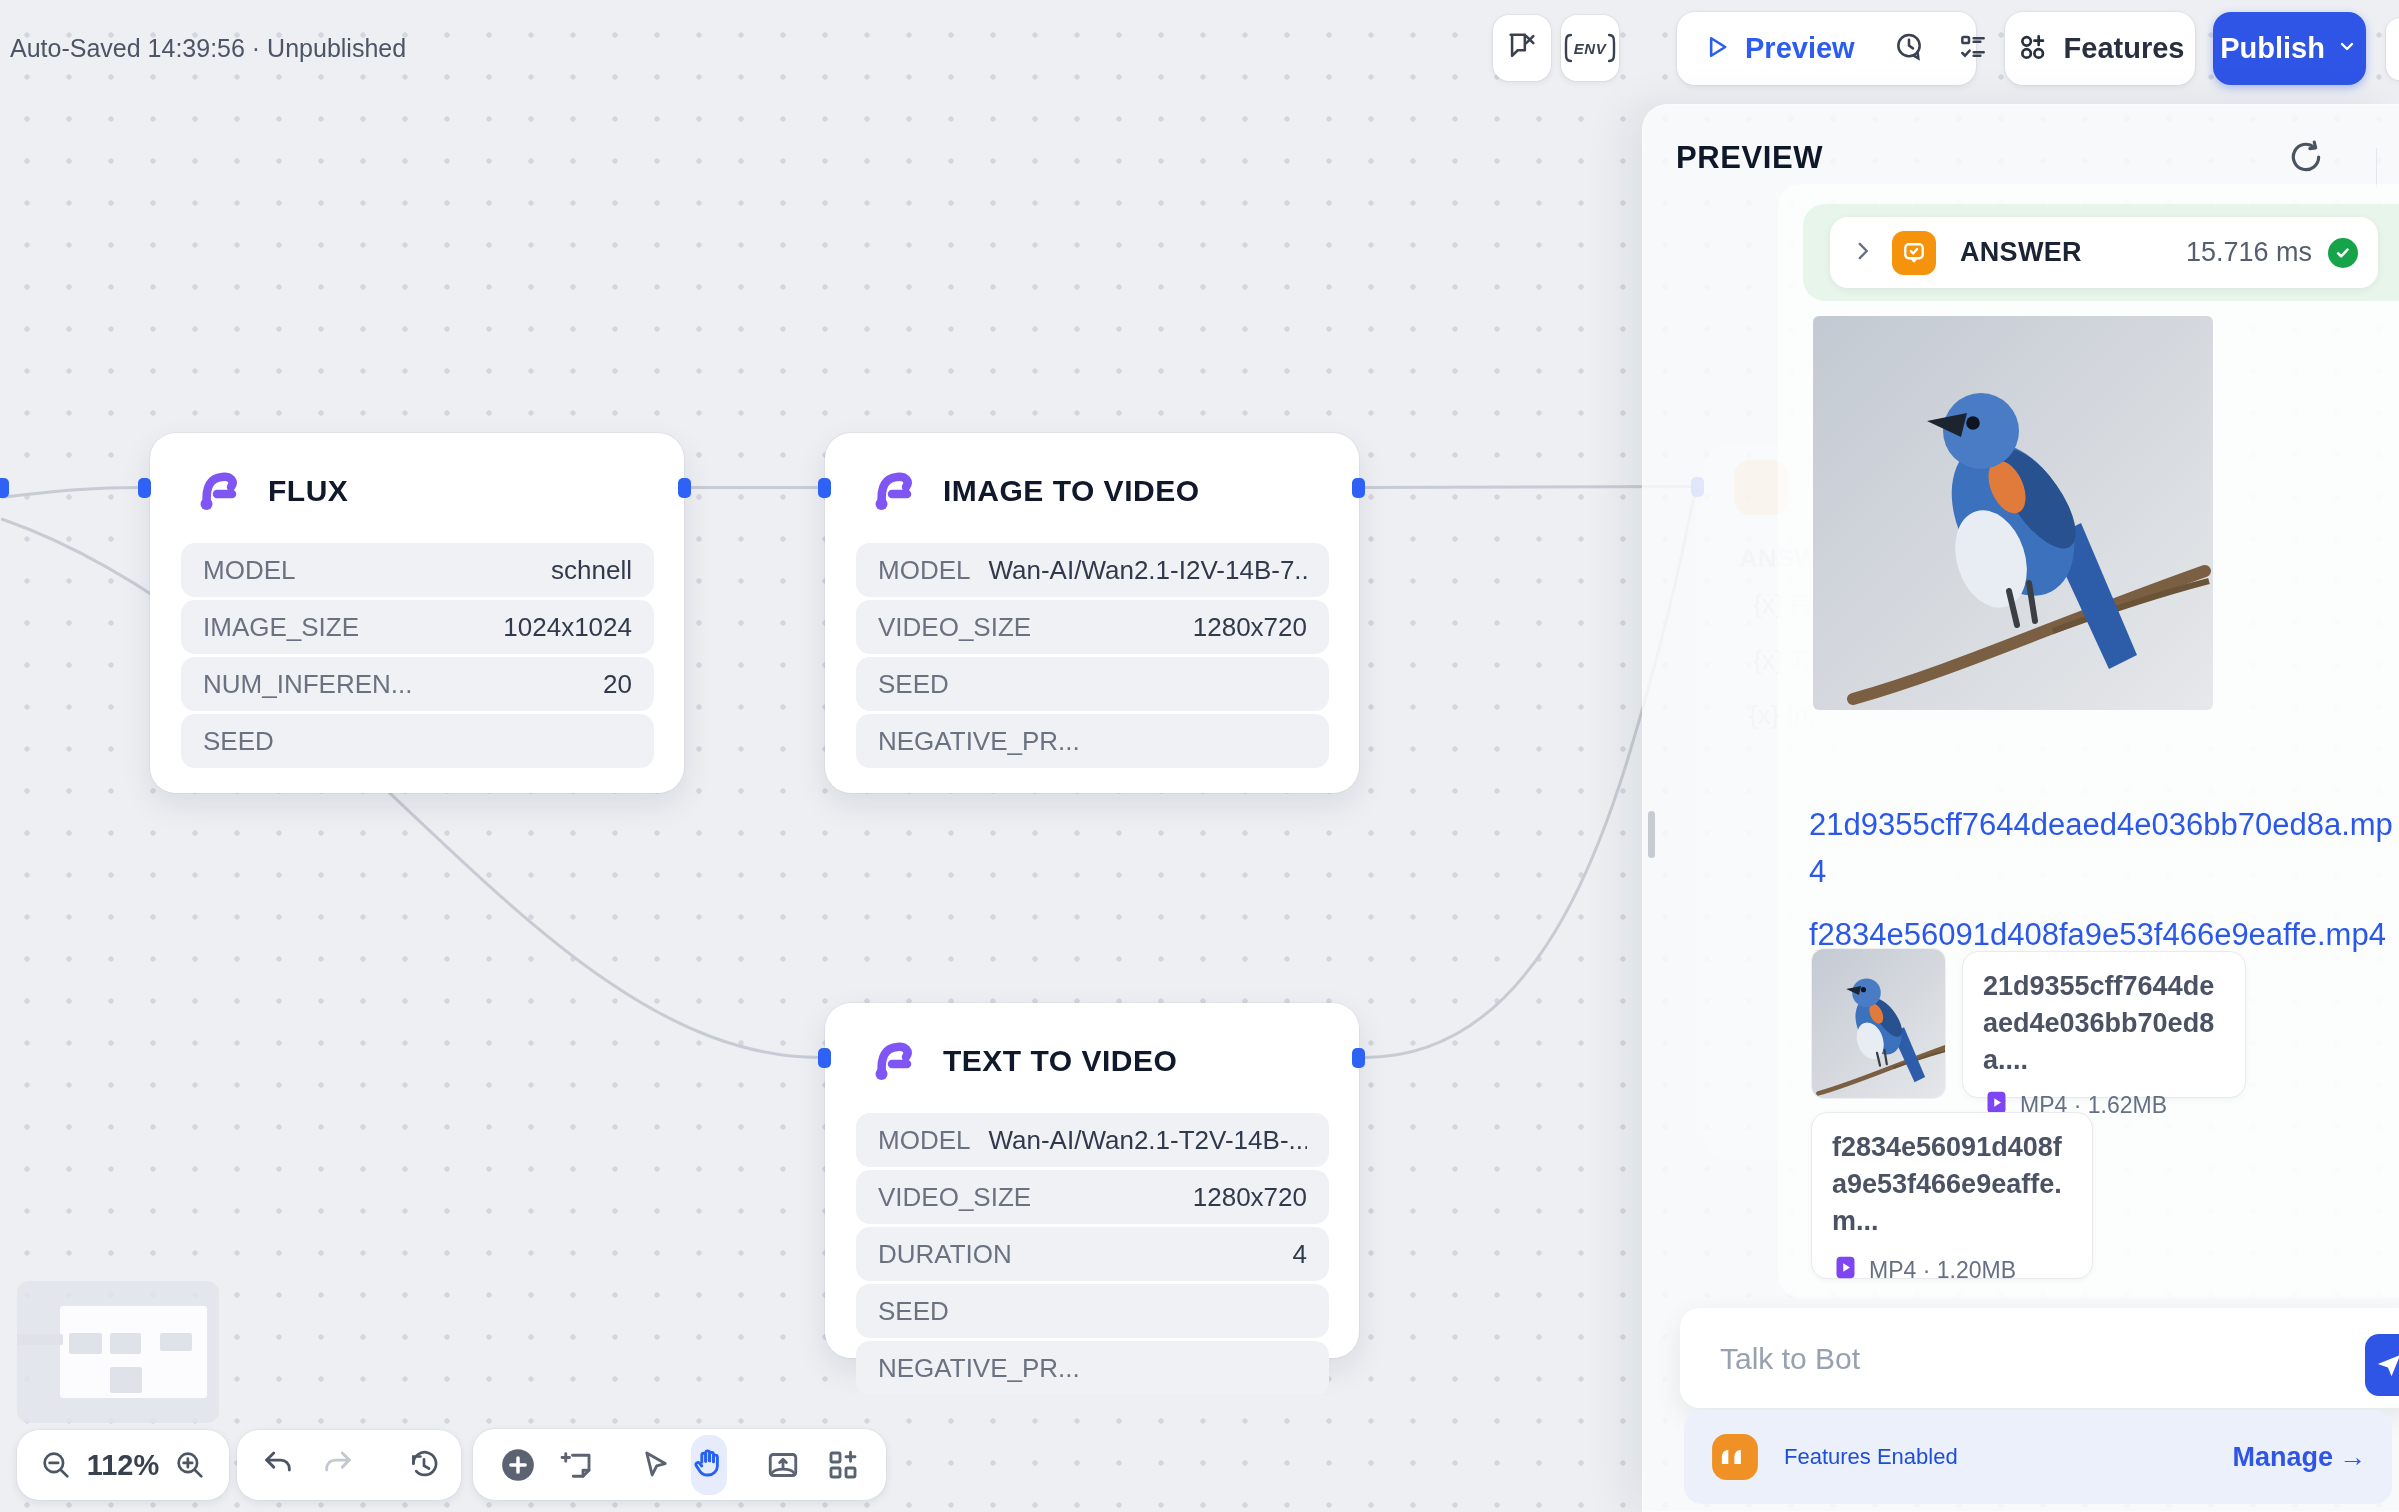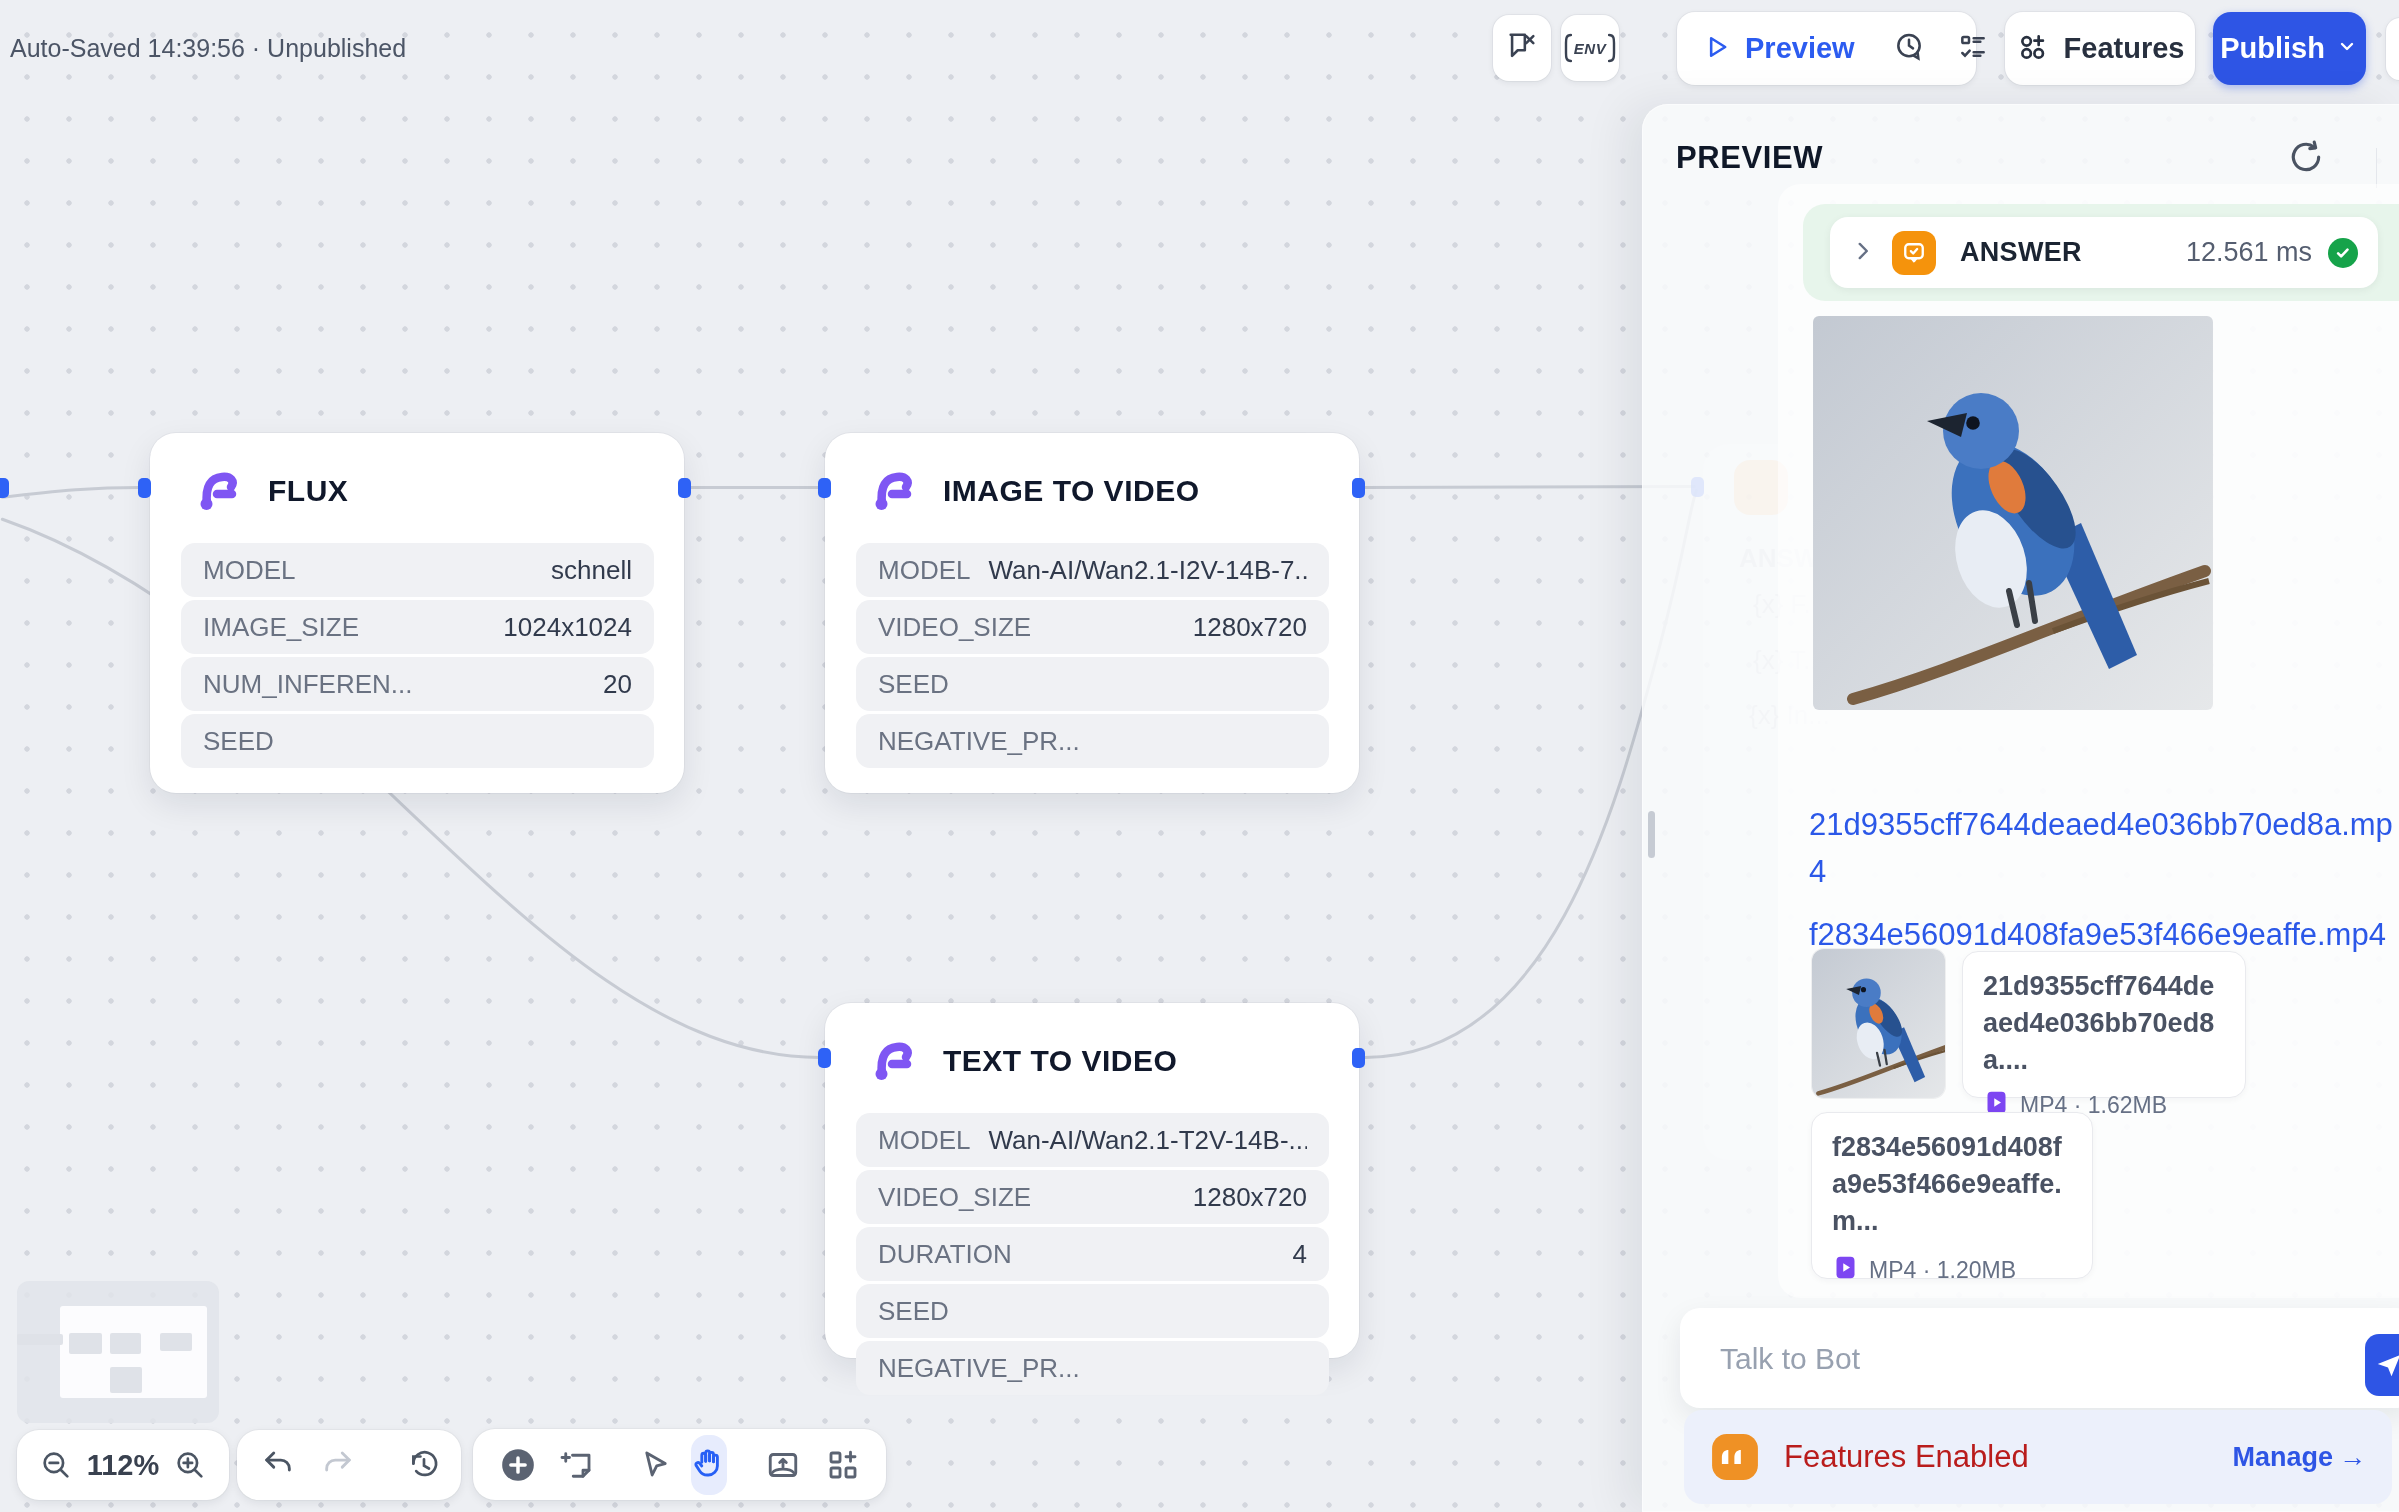--- a/index.html
+++ b/index.html
@@ -56,21 +56,21 @@
   .thumb{position:absolute;border-radius:12px;overflow:hidden;box-shadow:0 0 0 1px rgba(16,24,40,.06);}
   .talkbar{position:absolute;left:38px;top:1204px;width:736px;height:100px;background:#fff;border-radius:20px;
     box-shadow:0 10px 28px rgba(15,23,42,.08);}
   .talkbar input{position:absolute;left:38px;top:0;height:100%;width:557px;border:none;outline:none;background:transparent;
     font-size:30px;color:#323b4d;font-family:inherit;}
   .talkbar input::placeholder{color:#98a1b0;}
   .sendbtn{position:absolute;right:-15px;top:26px;width:66px;height:62px;border-radius:14px;background:#2e55e5;
     display:flex;align-items:center;justify-content:center;}
   .featrow{position:absolute;left:42px;top:1306px;width:708px;height:94px;background:#ecf0fb;border-radius:18px;
     display:flex;align-items:center;padding:0 26px;box-sizing:border-box;gap:24px;}
-  .featlabel{font-size:31px;color:#b91c1c;}
+  .featlabel{font-size:22px;color:#1d4ed8;}
   .manage{margin-left:auto;font-size:27px;font-weight:700;color:#2e55e5;display:flex;gap:6px;align-items:center;cursor:pointer;}
   .scrollpill{position:absolute;left:6px;top:707px;width:7px;height:47px;border-radius:4px;background:#c6cbd3;}
   
   .minimap{left:17px;top:1281px;width:202px;height:142px;background:rgba(225,228,234,.85);border-radius:12px;}
   .mviewport{position:absolute;left:43px;top:25px;width:147px;height:92px;background:#fcfcfe;border-radius:3px;}
   .mnode{position:absolute;background:#dfe2e8;border-radius:2px;}
   .wpill{background:#fff;border-radius:22px;box-shadow:0 3px 10px rgba(16,24,40,.08),0 0 0 1px rgba(16,24,40,.03);
     display:flex;align-items:center;}
   .zoomtxt{font-size:29px;font-weight:600;color:#39414f;}
   .icbtn{display:flex;align-items:center;justify-content:center;color:#4b5563;}
@@ -423,21 +423,21 @@
             </svg>
         </span>
         <span class="aicon">
           <svg width="28" height="28" viewBox="0 0 24 24" fill="none" stroke="#fff" stroke-width="2" stroke-linecap="round" stroke-linejoin="round">
             <rect x="4.5" y="4.5" width="15" height="12" rx="3"></rect>
               <path d="M9.3 10.4l2 2 3.4-3.8"></path>
               <path d="M10 16.5l2 2.5 2-2.5"></path>
           </svg>
         </span>
         <span class="alabel">ANSWER</span>
-        <span class="ams">12.561 ms</span>
+        <span class="ams">15.716 ms</span>
         <span class="okbadge">
           <svg width="18" height="18" viewBox="0 0 24 24" fill="none" stroke="#fff" stroke-width="3.4" stroke-linecap="round" stroke-linejoin="round">
               <path d="M5.5 12.5l4 4 8.5-9"></path>
             </svg>
         </span>
       </div>
     </div>
 
     <div class="abs" style="left:171px;top:212px;width:400px;height:394px;border-radius:6px;overflow:hidden;">
       <svg width="400" height="394" viewBox="0 0 402 396">

